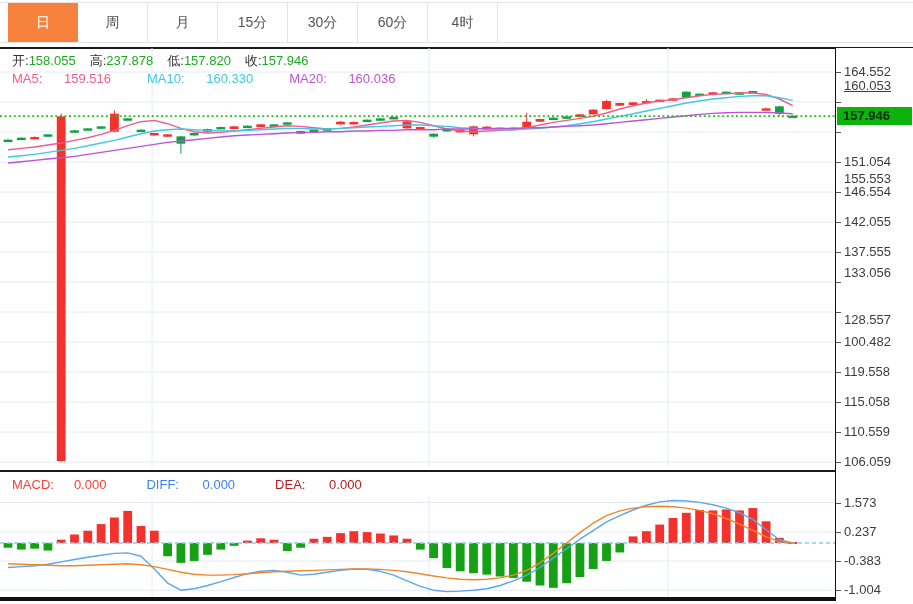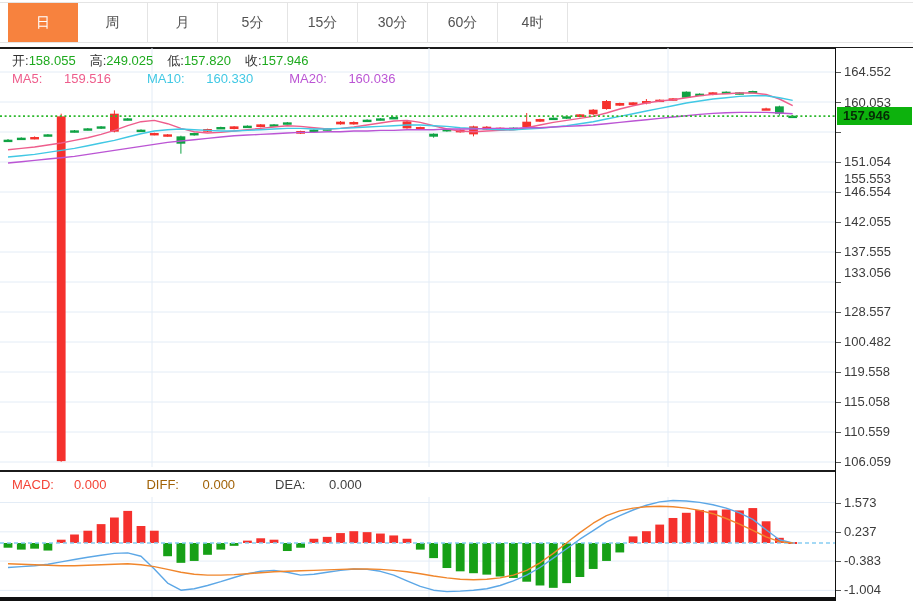--- a/index.html
+++ b/index.html
@@ -38,21 +38,20 @@
 </head>
 <body>
 
 <div class="app">
 
   <div class="tabbar-band">
     <div class="tabbar">
         <div class="tab active" style="background: rgb(247, 130, 62);">日</div>
         <div class="tab">周</div>
         <div class="tab">月</div>
-        <div class="tab">5分</div>
         <div class="tab">15分</div>
         <div class="tab">30分</div>
         <div class="tab">60分</div>
         <div class="tab">4时</div>
       </div>
   </div>
 
   <div class="div-top"></div>
 
   <div class="main-chart">
@@ -193,31 +192,31 @@
         <line x1="779.4000000000001" x2="779.4000000000001" y1="57.68748610802399" y2="67.68970882418314" stroke="#0fa243" stroke-width="1"></line>
         <rect x="775.0000000000001" y="58.3543009557679" width="8.8" height="7.334963325183352" fill="#0fa243"></rect>
         <line x1="792.7" x2="792.7" y1="67.02289397643924" y2="69.02333851967096" stroke="#0fa243" stroke-width="1"></line>
         <rect x="788.3000000000001" y="67.68970882418314" width="8.8" height="2.4" fill="#0fa243"></rect>
         <polyline points="8.0,101.7 21.3,100.4 34.6,99.0 47.9,97.0 61.2,95.0 74.5,92.4 87.8,89.7 101.1,86.4 114.4,82.4 127.7,77.7 141.0,73.7 154.3,72.4 167.6,75.7 180.9,80.4 194.2,83.7 207.5,85.0 220.8,84.4 234.1,83.0 247.4,81.7 260.7,80.4 274.0,79.0 287.3,77.7 300.6,78.4 313.9,79.7 327.2,81.0 340.5,80.4 353.8,79.0 367.1,77.0 380.4,75.0 393.7,73.0 407.0,72.4 420.3,74.4 433.6,77.7 446.9,81.0 460.2,83.0 473.5,83.7 486.8,83.0 500.1,82.4 513.4,81.7 526.7,79.7 540.0,77.0 553.3,74.4 566.6,72.4 579.9,70.4 593.2,68.4 606.5,65.0 619.8,61.0 633.1,57.7 646.4,55.0 659.7,53.0 673.0,51.7 686.3,49.7 699.6,47.7 712.9,46.4 726.2,45.7 739.5,45.0 752.8,45.0 766.1,46.4 779.4,51.0 792.7,57.7" fill="none" stroke="#ee5d8c" stroke-width="1.4" stroke-linejoin="round"></polyline>
         <polyline points="8.0,109.0 21.3,107.7 34.6,106.4 47.9,104.4 61.2,102.4 74.5,100.4 87.8,97.7 101.1,95.0 114.4,92.4 127.7,89.0 141.0,85.7 154.3,83.0 167.6,81.7 180.9,81.0 194.2,81.7 207.5,82.4 220.8,83.0 234.1,83.0 247.4,82.4 260.7,81.7 274.0,81.0 287.3,80.4 300.6,80.4 313.9,81.0 327.2,81.0 340.5,80.4 353.8,79.7 367.1,79.0 380.4,78.4 393.7,77.7 407.0,77.0 420.3,77.0 433.6,77.7 446.9,78.4 460.2,79.7 473.5,80.4 486.8,81.0 500.1,81.7 513.4,81.7 526.7,81.0 540.0,80.4 553.3,79.0 566.6,77.7 579.9,75.7 593.2,73.7 606.5,71.0 619.8,68.4 633.1,65.7 646.4,63.0 659.7,60.4 673.0,57.7 686.3,55.0 699.6,53.0 712.9,51.0 726.2,49.7 739.5,48.4 752.8,47.7 766.1,47.7 779.4,49.7 792.7,52.4" fill="none" stroke="#41c8e4" stroke-width="1.4" stroke-linejoin="round"></polyline>
         <polyline points="8.0,115.0 21.3,113.7 34.6,112.4 47.9,111.0 61.2,109.7 74.5,108.4 87.8,106.4 101.1,104.4 114.4,102.4 127.7,100.4 141.0,98.4 154.3,96.4 167.6,94.4 180.9,93.0 194.2,91.7 207.5,90.4 220.8,89.0 234.1,87.7 247.4,87.0 260.7,86.4 274.0,85.7 287.3,85.0 300.6,84.4 313.9,84.4 327.2,83.7 340.5,83.7 353.8,83.0 367.1,83.0 380.4,82.4 393.7,82.4 407.0,81.7 420.3,81.7 433.6,81.7 446.9,81.0 460.2,81.0 473.5,81.0 486.8,80.4 500.1,80.4 513.4,80.4 526.7,79.7 540.0,79.7 553.3,79.0 566.6,78.4 579.9,77.7 593.2,77.0 606.5,75.7 619.8,74.4 633.1,73.0 646.4,71.7 659.7,70.4 673.0,69.0 686.3,67.7 699.6,66.4 712.9,65.4 726.2,64.7 739.5,64.4 752.8,64.4 766.1,64.4 779.4,65.0 792.7,65.7" fill="none" stroke="#bb55d4" stroke-width="1.4" stroke-linejoin="round"></polyline>
         <line x1="0" x2="835" y1="68.0497888419649" y2="68.0497888419649" stroke="#2eb82e" stroke-width="1.7" stroke-dasharray="2 2.6"></line>
       </svg>
     <div class="ohlc-row">
-      <span class="lbl">开:</span><span class="val" style="color: rgb(30, 170, 30);">158.055</span><span class="lbl">高:</span><span class="val" style="color: rgb(30, 170, 30);">249.025</span><span class="lbl">低:</span><span class="val" style="color: rgb(30, 170, 30);">157.820</span><span class="lbl">收:</span><span class="val" style="color: rgb(30, 170, 30);">157.946</span>
+      <span class="lbl">开:</span><span class="val" style="color: rgb(30, 170, 30);">158.055</span><span class="lbl">高:</span><span class="val" style="color: rgb(30, 170, 30);">237.878</span><span class="lbl">低:</span><span class="val" style="color: rgb(30, 170, 30);">157.820</span><span class="lbl">收:</span><span class="val" style="color: rgb(30, 170, 30);">157.946</span>
     </div>
     <div class="ma-row">
       <span style="color: rgb(238, 93, 140);"><span>MA5:</span> <span>159.516</span></span><span style="color: rgb(65, 200, 228);"><span>MA10:</span> <span>160.330</span></span><span style="color: rgb(187, 85, 212);"><span>MA20:</span> <span>160.036</span></span>
     </div>
   </div>
 
   <div class="div-mid"></div>
 
   <div class="macd-labels">
-    <span style="color: rgb(244, 67, 54);"><span>MACD:</span><span>0.000</span></span><span style="color: #a16207;"><span>DIFF:</span> <span>0.000</span></span><span style="color: #404040;"><span>DEA:</span> <span>0.000</span></span>
+    <span style="color: rgb(244, 67, 54);"><span>MACD:</span><span>0.000</span></span><span style="color: #3b82f6;"><span>DIFF:</span> <span>0.000</span></span><span style="color: #b91c1c;"><span>DEA:</span> <span>0.000</span></span>
   </div>
 
   <div class="macd-chart">
     <svg id="macdSvg" width="835" height="100" viewBox="0 0 835 100">
         <line x1="0" x2="835" y1="5.5024000000000015" y2="5.5024000000000015" stroke="#e3ecf6" stroke-width="1"></line>
         <line x1="0" x2="835" y1="34.8136" y2="34.8136" stroke="#e3ecf6" stroke-width="1"></line>
         <line x1="0" x2="835" y1="64.0776" y2="64.0776" stroke="#e3ecf6" stroke-width="1"></line>
         <line x1="0" x2="835" y1="93.3888" y2="93.3888" stroke="#e3ecf6" stroke-width="1"></line>
         <line x1="152" x2="152" y1="0" y2="100" stroke="#e3ecf6" stroke-width="1"></line>
         <line x1="429" x2="429" y1="0" y2="100" stroke="#e3ecf6" stroke-width="1"></line>
@@ -288,35 +287,35 @@
       </svg>
   </div>
 
   <div class="div-bottom"></div>
 
   <div class="axis">
     <div class="price-box" style="top: 59.0498px; background: rgb(13, 178, 13);">157.946</div>
   <div class="tickdash" style="top: 24px;"></div>
       <div class="ticklabel" style="top: 16px;">164.552</div>
       <div class="tickdash" style="top: 54px;"></div>
-      <div class="ticklabel" style="top: 47px;">160.053</div>
+      <div class="ticklabel" style="top: 30px; text-decoration: underline;">160.053</div>
       <div class="tickdash" style="top: 84px;"></div>
       <div class="ticklabel" style="top: 87px; margin-top: 36px;">155.553</div>
       <div class="tickdash" style="top: 114px;"></div>
       <div class="ticklabel" style="top: 106px;">151.054</div>
       <div class="tickdash" style="top: 144px;"></div>
       <div class="ticklabel" style="top: 136px;">146.554</div>
       <div class="tickdash" style="top: 174px;"></div>
       <div class="ticklabel" style="top: 166px;">142.055</div>
       <div class="tickdash" style="top: 204px;"></div>
       <div class="ticklabel" style="top: 196px;">137.555</div>
       <div class="tickdash" style="top: 234px;"></div>
       <div class="ticklabel" style="top: 217px;">133.056</div>
       <div class="tickdash" style="top: 264px;"></div>
-      <div class="ticklabel" style="top: 256px; text-align: center;">128.557</div>
+      <div class="ticklabel" style="top: 264px; text-align: center;">128.557</div>
       <div class="tickdash" style="top: 294px;"></div>
       <div class="ticklabel" style="top: 286px;">100.482</div>
       <div class="tickdash" style="top: 324px;"></div>
       <div class="ticklabel" style="top: 316px;">119.558</div>
       <div class="tickdash" style="top: 354px;"></div>
       <div class="ticklabel" style="top: 346px;">115.058</div>
       <div class="tickdash" style="top: 384px;"></div>
       <div class="ticklabel" style="top: 376px;">110.559</div>
       <div class="tickdash" style="top: 414px;"></div>
       <div class="ticklabel" style="top: 406px;">106.059</div>

